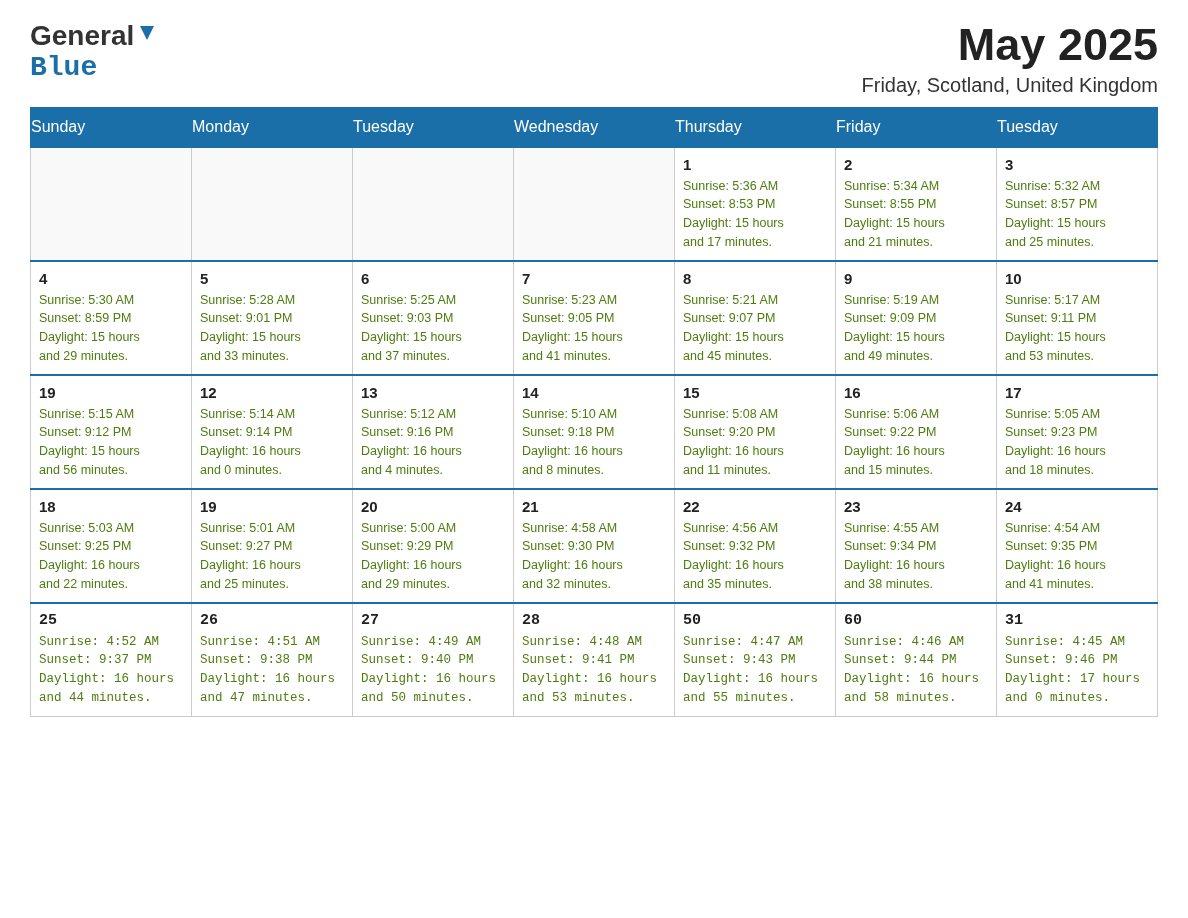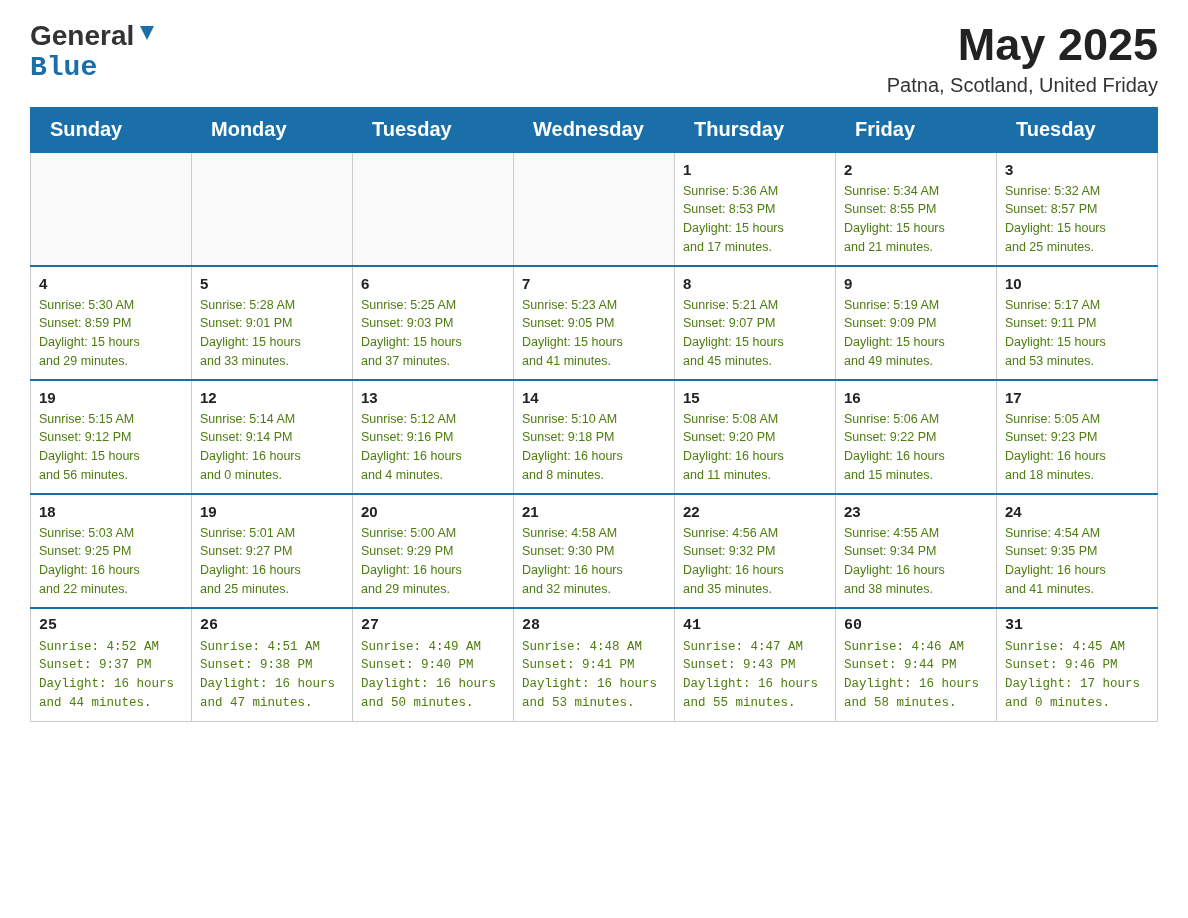--- a/index.html
+++ b/index.html
@@ -41,23 +41,23 @@
       margin-top: 4px;
     }
     .calendar {
       width: 100%;
       border-collapse: collapse;
       margin-top: 10px;
     }
     .calendar th {
       background: #1a6fa8;
       color: #fff;
-      font-size: 20px;
-      font-weight: bold;
-      padding: 10px 19px;
+      font-size: 16px;
+      font-weight: normal;
+      padding: 10px 0;
       text-align: left;
       border: 1px solid #1a6fa8;
     }
     .calendar td {
       vertical-align: top;
       padding: 8px 8px;
       border: 1px solid #ccc;
       font-size: 13px;
       color: #333;
       width: 14.28%;
@@ -99,21 +99,21 @@
       <svg width="22" height="22" viewBox="0 0 22 22" style="margin-left:2px;margin-top:2px;">
         <polygon points="4,4 18,4 11,18" fill="#1a6fa8"></polygon>
       </svg>
     </div>
     <div>
       <span style="font-size:28px;font-weight:bold;color:#1a6fa8;font-family:Liberation Mono, monospace;">Blue</span>
     </div>
   </div>
   <div class="title-block">
     <div class="month-title">May 2025</div>
-    <div class="location">Patna, Scotland, United Friday</div>
+    <div class="location">Friday, Scotland, United Kingdom</div>
   </div>
 </div>
 
 <table class="calendar">
   <thead>
     <tr>
     <th>Sunday</th>
         <th>Monday</th>
         <th>Tuesday</th>
         <th>Wednesday</th>
@@ -242,21 +242,21 @@
         </td>
         <td>
           <span class="day-num">27</span>
           <div class="day-info">Sunrise: 4:49 AM<br>Sunset: 9:40 PM<br>Daylight: 16 hours<br>and 50 minutes.</div>
         </td>
         <td>
           <span class="day-num">28</span>
           <div class="day-info">Sunrise: 4:48 AM<br>Sunset: 9:41 PM<br>Daylight: 16 hours<br>and 53 minutes.</div>
         </td>
         <td>
-          <span class="day-num">41</span>
+          <span class="day-num">50</span>
           <div class="day-info">Sunrise: 4:47 AM<br>Sunset: 9:43 PM<br>Daylight: 16 hours<br>and 55 minutes.</div>
         </td>
         <td>
           <span class="day-num">60</span>
           <div class="day-info">Sunrise: 4:46 AM<br>Sunset: 9:44 PM<br>Daylight: 16 hours<br>and 58 minutes.</div>
         </td>
         <td>
           <span class="day-num">31</span>
           <div class="day-info">Sunrise: 4:45 AM<br>Sunset: 9:46 PM<br>Daylight: 17 hours<br>and 0 minutes.</div>
         </td>

